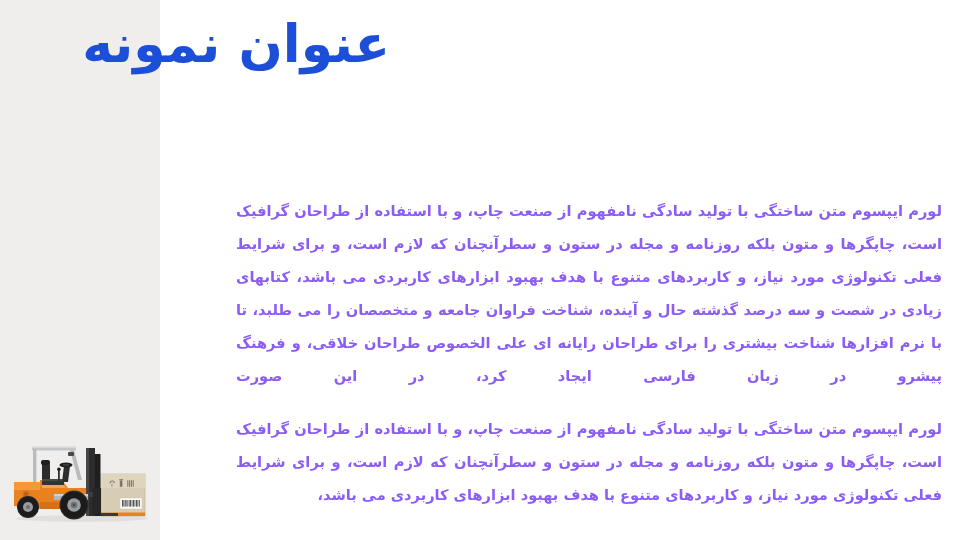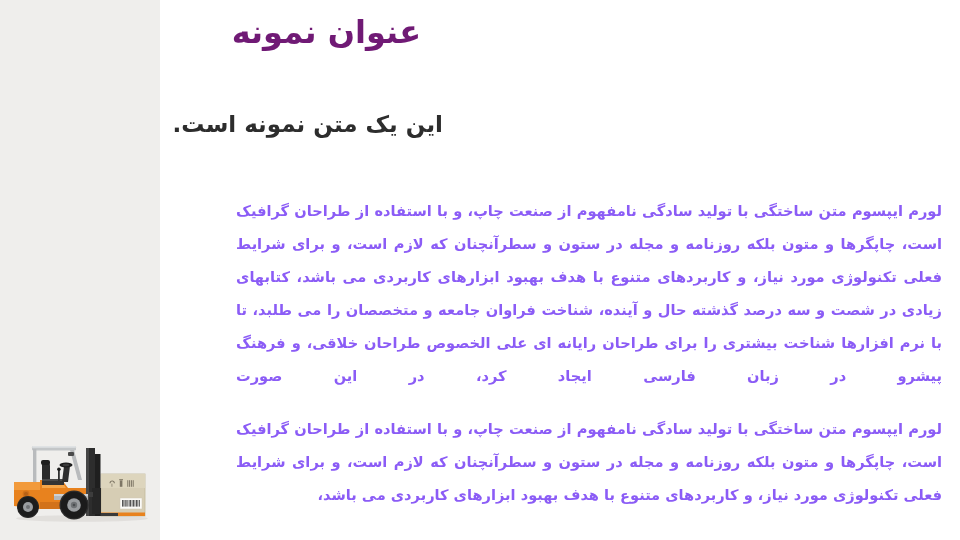--- a/index.html
+++ b/index.html
@@ -43,28 +43,28 @@
   }
   .forklift-svg {
     display: block;
     width: 152px;
     height: 94px;
   }
 
   
   .title {
     position: absolute;
-    right: 539px;
+    right: 570px;
     top: 12px;
     width: 220px;
     text-align: right;
     direction: rtl;
-    font-size: 32px;
+    font-size: 52px;
     font-weight: bold;
-    color: #701a75;
+    color: #1d4ed8;
     letter-spacing: 0px;
     line-height: 1.25;
     white-space: nowrap;
   }
 
   
   .subtitle {
     position: absolute;
     right: 517px;
     top: 108px;
@@ -222,20 +222,19 @@
         <circle cx="68" cy="69" r="13.2" fill="#1b1b1b"></circle>
         <circle cx="68" cy="69" r="6.8" fill="#9a9da0"></circle>
         <circle cx="68" cy="69" r="3.2" fill="#6e7174"></circle>
         <circle cx="68" cy="69" r="1.3" fill="#4a4d50"></circle>
       </g>
     </svg>
   </div>
 
   <div class="title">عنوان نمونه</div>
 
-  <div class="subtitle">این یک متن نمونه است.</div>
 
   <div class="body-copy">
     <p class="justify-all">لورم ایپسوم متن ساختگی با تولید سادگی نامفهوم از صنعت چاپ، و با استفاده از طراحان گرافیک است، چاپگرها و متون بلکه روزنامه و مجله در ستون و سطرآنچنان که لازم است، و برای شرایط فعلی تکنولوژی مورد نیاز، و کاربردهای متنوع با هدف بهبود ابزارهای کاربردی می باشد، کتابهای زیادی در شصت و سه درصد گذشته حال و آینده، شناخت فراوان جامعه و متخصصان را می طلبد، تا با نرم افزارها شناخت بیشتری را برای طراحان رایانه ای علی الخصوص طراحان خلاقی، و فرهنگ پیشرو در زبان فارسی ایجاد کرد، در این صورت</p>
     <p>لورم ایپسوم متن ساختگی با تولید سادگی نامفهوم از صنعت چاپ، و با استفاده از طراحان گرافیک است، چاپگرها و متون بلکه روزنامه و مجله در ستون و سطرآنچنان که لازم است، و برای شرایط فعلی تکنولوژی مورد نیاز، و کاربردهای متنوع با هدف بهبود ابزارهای کاربردی می باشد،</p>
   </div>
 
 </div>
 
 </body></html>

